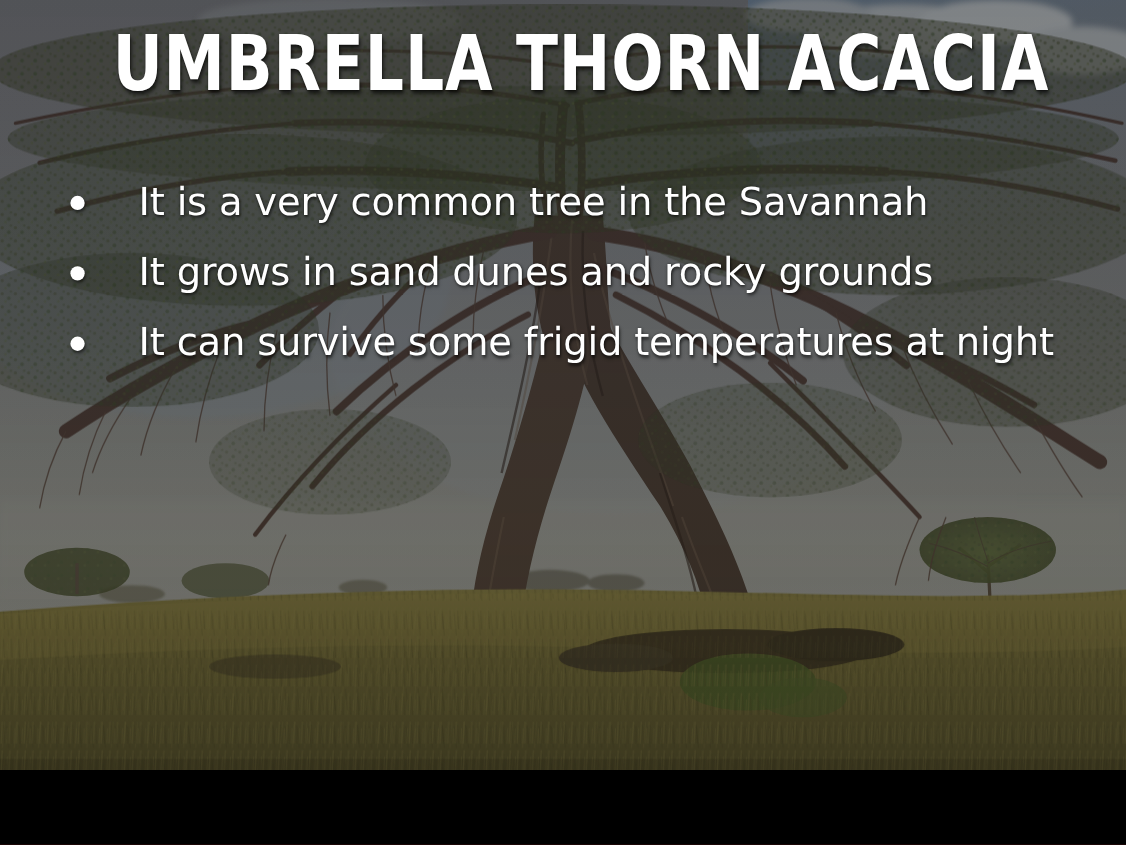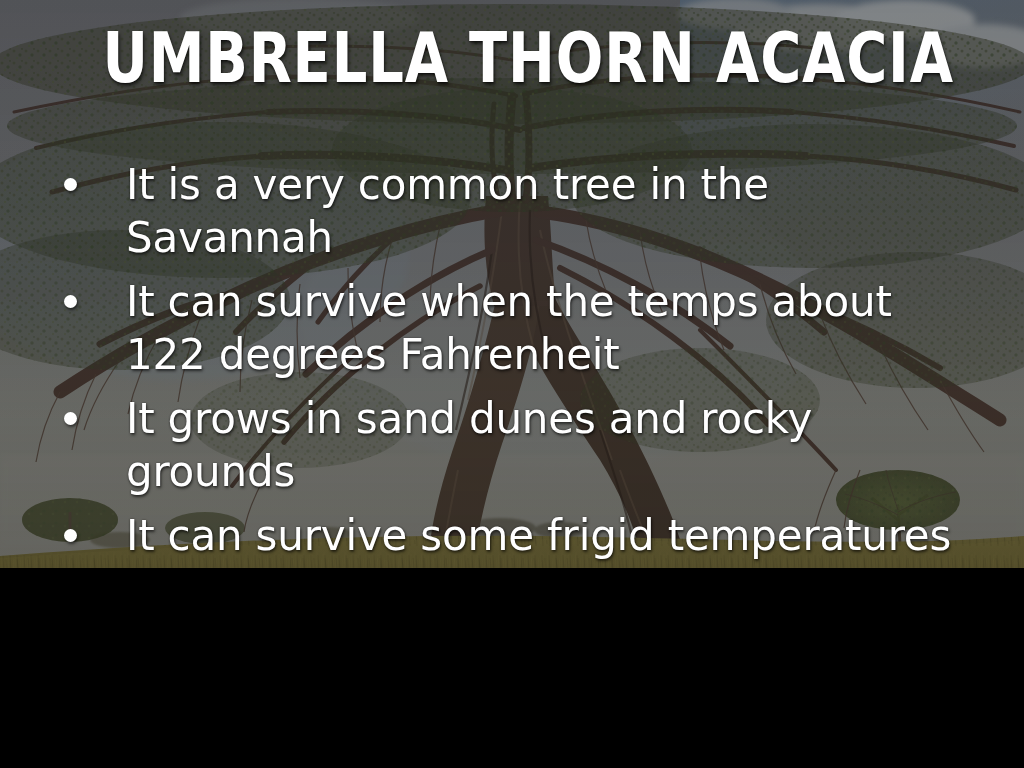--- a/index.html
+++ b/index.html
@@ -7,21 +7,21 @@
     margin: 0;
     padding: 0;
     background: #000;
   }
   body {
     font-family: "DejaVu Sans", sans-serif;
   }
   .slide {
     position: relative;
     width: 1024px;
-    height: 568px;
+    height: 700px;
     overflow: hidden;
     background: #7f1d1d;
   }
   
   .photo {
     position: absolute;
     inset: 0;
     width: 1024px;
     height: 768px;
   }
@@ -74,21 +74,21 @@
     margin: 0;
     padding: 0;
     list-style: none;
   }
   .bullet {
     position: relative;
     padding-left: 74px;
     color: #ffffff;
     font-family: "DejaVu Sans", sans-serif;
     font-weight: 400;
-    font-size: 42px;
+    font-size: 35px;
     line-height: 53px;
     letter-spacing: -0.2px;
     text-shadow:
       1px 2px 3px rgba(0,0,0,0.6),
       0 0 2px rgba(0,0,0,0.45);
     margin-bottom: 11px;
   }
   .bullet .dot {
     position: absolute;
     left: 12px;
@@ -355,24 +355,20 @@
 
     <div class="title">UMBRELLA THORN ACACIA</div>
 
     <ul class="bullets">
       <li class="bullet">
         <span class="dot"></span>
         <span class="btext">It is a very common tree in the Savannah</span>
       </li>
       <li class="bullet">
         <span class="dot"></span>
-        <span class="btext">It can survive when the temps about 122 degrees Fahrenheit</span>
-      </li>
-      <li class="bullet">
-        <span class="dot"></span>
         <span class="btext">It grows in sand dunes and rocky grounds</span>
       </li>
       <li class="bullet">
         <span class="dot"></span>
         <span class="btext">It can survive some frigid temperatures at night</span>
       </li>
     </ul>
 
   </div>
 </div>

